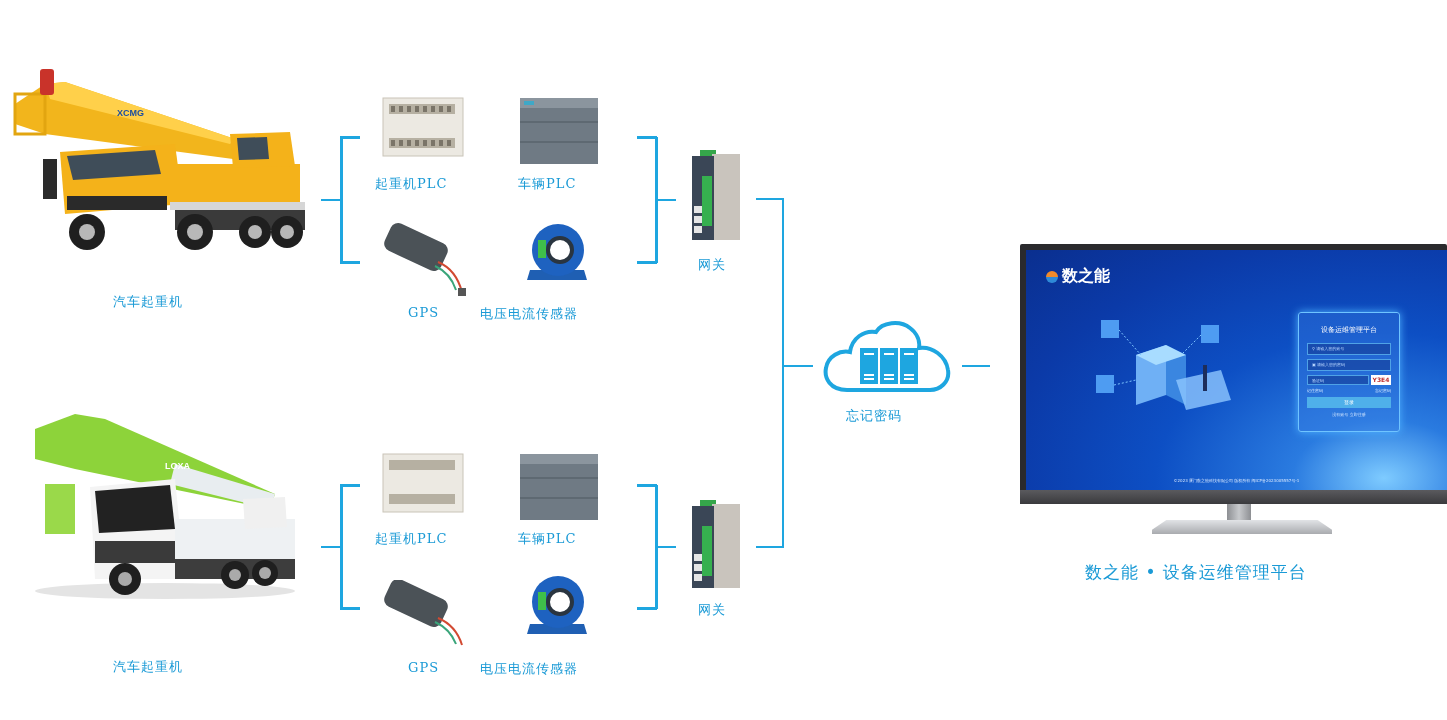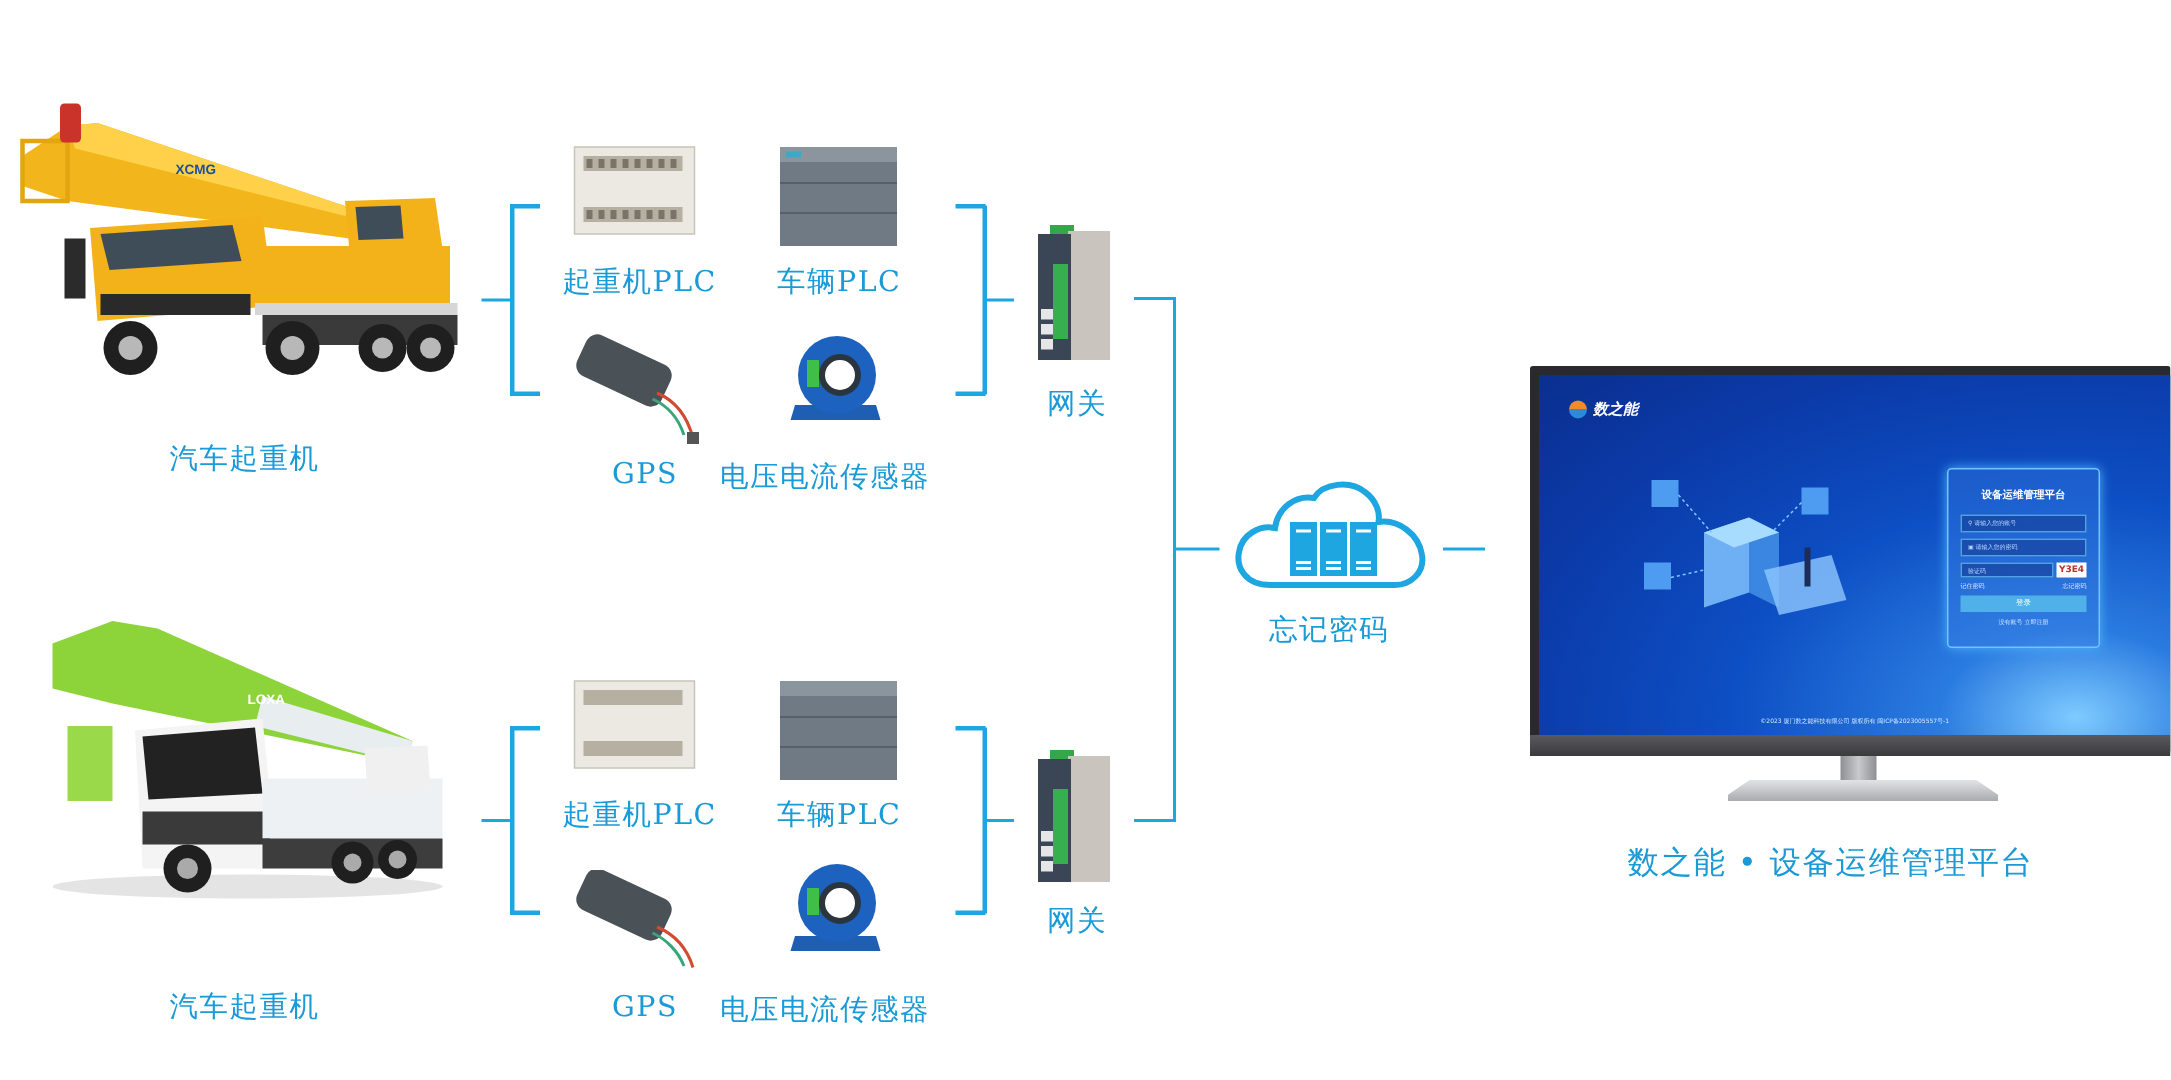--- a/index.html
+++ b/index.html
@@ -1,19 +1,19 @@
 <!DOCTYPE html>
 <html><head>
 <meta charset="utf-8">
 <style>
   html, body { margin: 0; padding: 0; background: #ffffff; }
   body { width: 1447px; height: 720px; position: relative; overflow: hidden;
          font-family: "DejaVu Sans", "Liberation Sans", sans-serif; }
   .abs { position: absolute; }
-  .label { position: absolute; color: #1a9ad6; font-size: 19px; white-space: nowrap; letter-spacing: 1px; }
+  .label { position: absolute; color: #1a9ad6; font-size: 13px; white-space: nowrap; letter-spacing: 1px; }
   .label.serif { font-family: "DejaVu Serif", "Liberation Serif", serif; }
   .line { position: absolute; background: #1ea6e0; }
   svg { display: block; }
 </style>
 </head>
 <body>
 
 <div class="abs" style="left:5px; top:64px; width:310px; height:195px;">
   <svg width="310" height="195" viewBox="0 0 310 195">
 
@@ -241,39 +241,39 @@
 </div>
 <div class="label" style="left:846px; top:407px;">忘记密码</div>
 <div class="line" style="left:962px; top:365px; width:28px; height:2px;"></div>
 
 <div class="abs" style="left:1020px; top:244px; width:427px; height:292px;">
   <div class="abs" style="left:0; top:0; width:427px; height:258px; background:#2a2a2d; border-radius:2px;"></div>
   <div class="abs" style="left:6px; top:6px; width:421px; height:240px; background: radial-gradient(ellipse at 85% 95%, #7ecbff 0%, #2a7be0 18%, #0d4fc4 45%, #0b3aa8 75%, #0a2f8f 100%); overflow:hidden;">
 
     <div class="abs" style="left:20px; top:16px; display:flex; align-items:center; gap:4px;">
       <span style="display:inline-block; width:12px; height:12px; border-radius:50%; background: linear-gradient(#f08a2a 50%, #2e8ad8 50%);"></span>
-      <span style="color:#fff; font-size:10px; font-weight:bold;font-style:italic;">数之能</span>
+      <span style="color:#fff; font-size:16px; font-weight:bold;">数之能</span>
     </div>
 
     <svg class="abs" style="left:55px; top:50px;" width="150" height="130" viewBox="0 0 150 130">
       <polygon points="55,55 85,45 85,95 55,105" fill="#6fb0f5"></polygon>
       <polygon points="85,45 105,55 105,105 85,95" fill="#3a86e0"></polygon>
       <polygon points="55,55 85,45 105,55 75,65" fill="#a8dcff"></polygon>
       <rect x="20" y="20" width="18" height="18" fill="#4e9cf2"></rect>
       <rect x="120" y="25" width="18" height="18" fill="#4e9cf2"></rect>
       <rect x="15" y="75" width="18" height="18" fill="#4e9cf2"></rect>
       <polygon points="95,80 140,70 150,100 105,110" fill="#8fc7ff" opacity="0.8"></polygon>
       <rect x="122" y="65" width="4" height="26" fill="#1d2d5a"></rect>
       <line x1="38" y1="30" x2="60" y2="55" stroke="#7ec6ff" stroke-dasharray="2,2"></line>
       <line x1="120" y1="35" x2="100" y2="55" stroke="#7ec6ff" stroke-dasharray="2,2"></line>
       <line x1="33" y1="85" x2="55" y2="80" stroke="#7ec6ff" stroke-dasharray="2,2"></line>
     </svg>
 
     <div class="abs" style="left:272px; top:62px; width:100px; height:118px; border:1px solid #6fc4ff; border-radius:3px; background: rgba(60,130,230,0.35); box-shadow: 0 0 8px #4fb3ff;">
-      <div style="text-align:center; color:#fff; font-size:7px; margin-top:12px;font-weight:bold;">设备运维管理平台</div>
+      <div style="text-align:center; color:#fff; font-size:7px; margin-top:12px;">设备运维管理平台</div>
       <div style="margin:8px 8px 0; height:10px; border:1px solid #4fa2e6; background:rgba(20,60,150,0.6); color:#b8d6ff; font-size:4px; line-height:10px; padding-left:4px;">
         <span>⚲ </span><span>请输入您的账号</span>
       </div>
       <div style="margin:4px 8px 0; height:10px; border:1px solid #4fa2e6; background:rgba(20,60,150,0.6); color:#b8d6ff; font-size:4px; line-height:10px; padding-left:4px;">
         <span>▣ </span><span>请输入您的密码</span>
       </div>
       <div style="margin:4px 8px 0; height:10px; display:flex; gap:2px;">
         <div style="flex:1; border:1px solid #4fa2e6; background:rgba(20,60,150,0.6); color:#b8d6ff; font-size:4px; line-height:10px; padding-left:4px;">
           <span>验证码</span>
         </div>
@@ -288,13 +288,13 @@
     </div>
     <div class="abs" style="left:0; width:421px; top:228px; text-align:center; color:#d9e8ff; font-size:4px;">©2023 厦门数之能科技有限公司 版权所有 闽ICP备2023005557号-1</div>
   </div>
 
   <div class="abs" style="left:0; top:246px; width:427px; height:14px; background: linear-gradient(#5a5a5e, #3a3a3d);"></div>
 
   <div class="abs" style="left:207px; top:260px; width:24px; height:20px; background: linear-gradient(90deg, #8d8f93, #c7c9cc, #8d8f93);"></div>
   <div class="abs" style="left:132px; top:276px; width:180px; height:14px; background: linear-gradient(#e1e3e6, #a9abaf); clip-path: polygon(8% 0, 92% 0, 100% 70%, 100% 100%, 0 100%, 0 70%);"></div>
 </div>
 
-<div class="label" style="left:1085px; top:561px; font-size:21px;">数之能 • 设备运维管理平台</div>
+<div class="label" style="left:1085px; top:561px; font-size:17px;">数之能 • 设备运维管理平台</div>
 
 </body></html>

